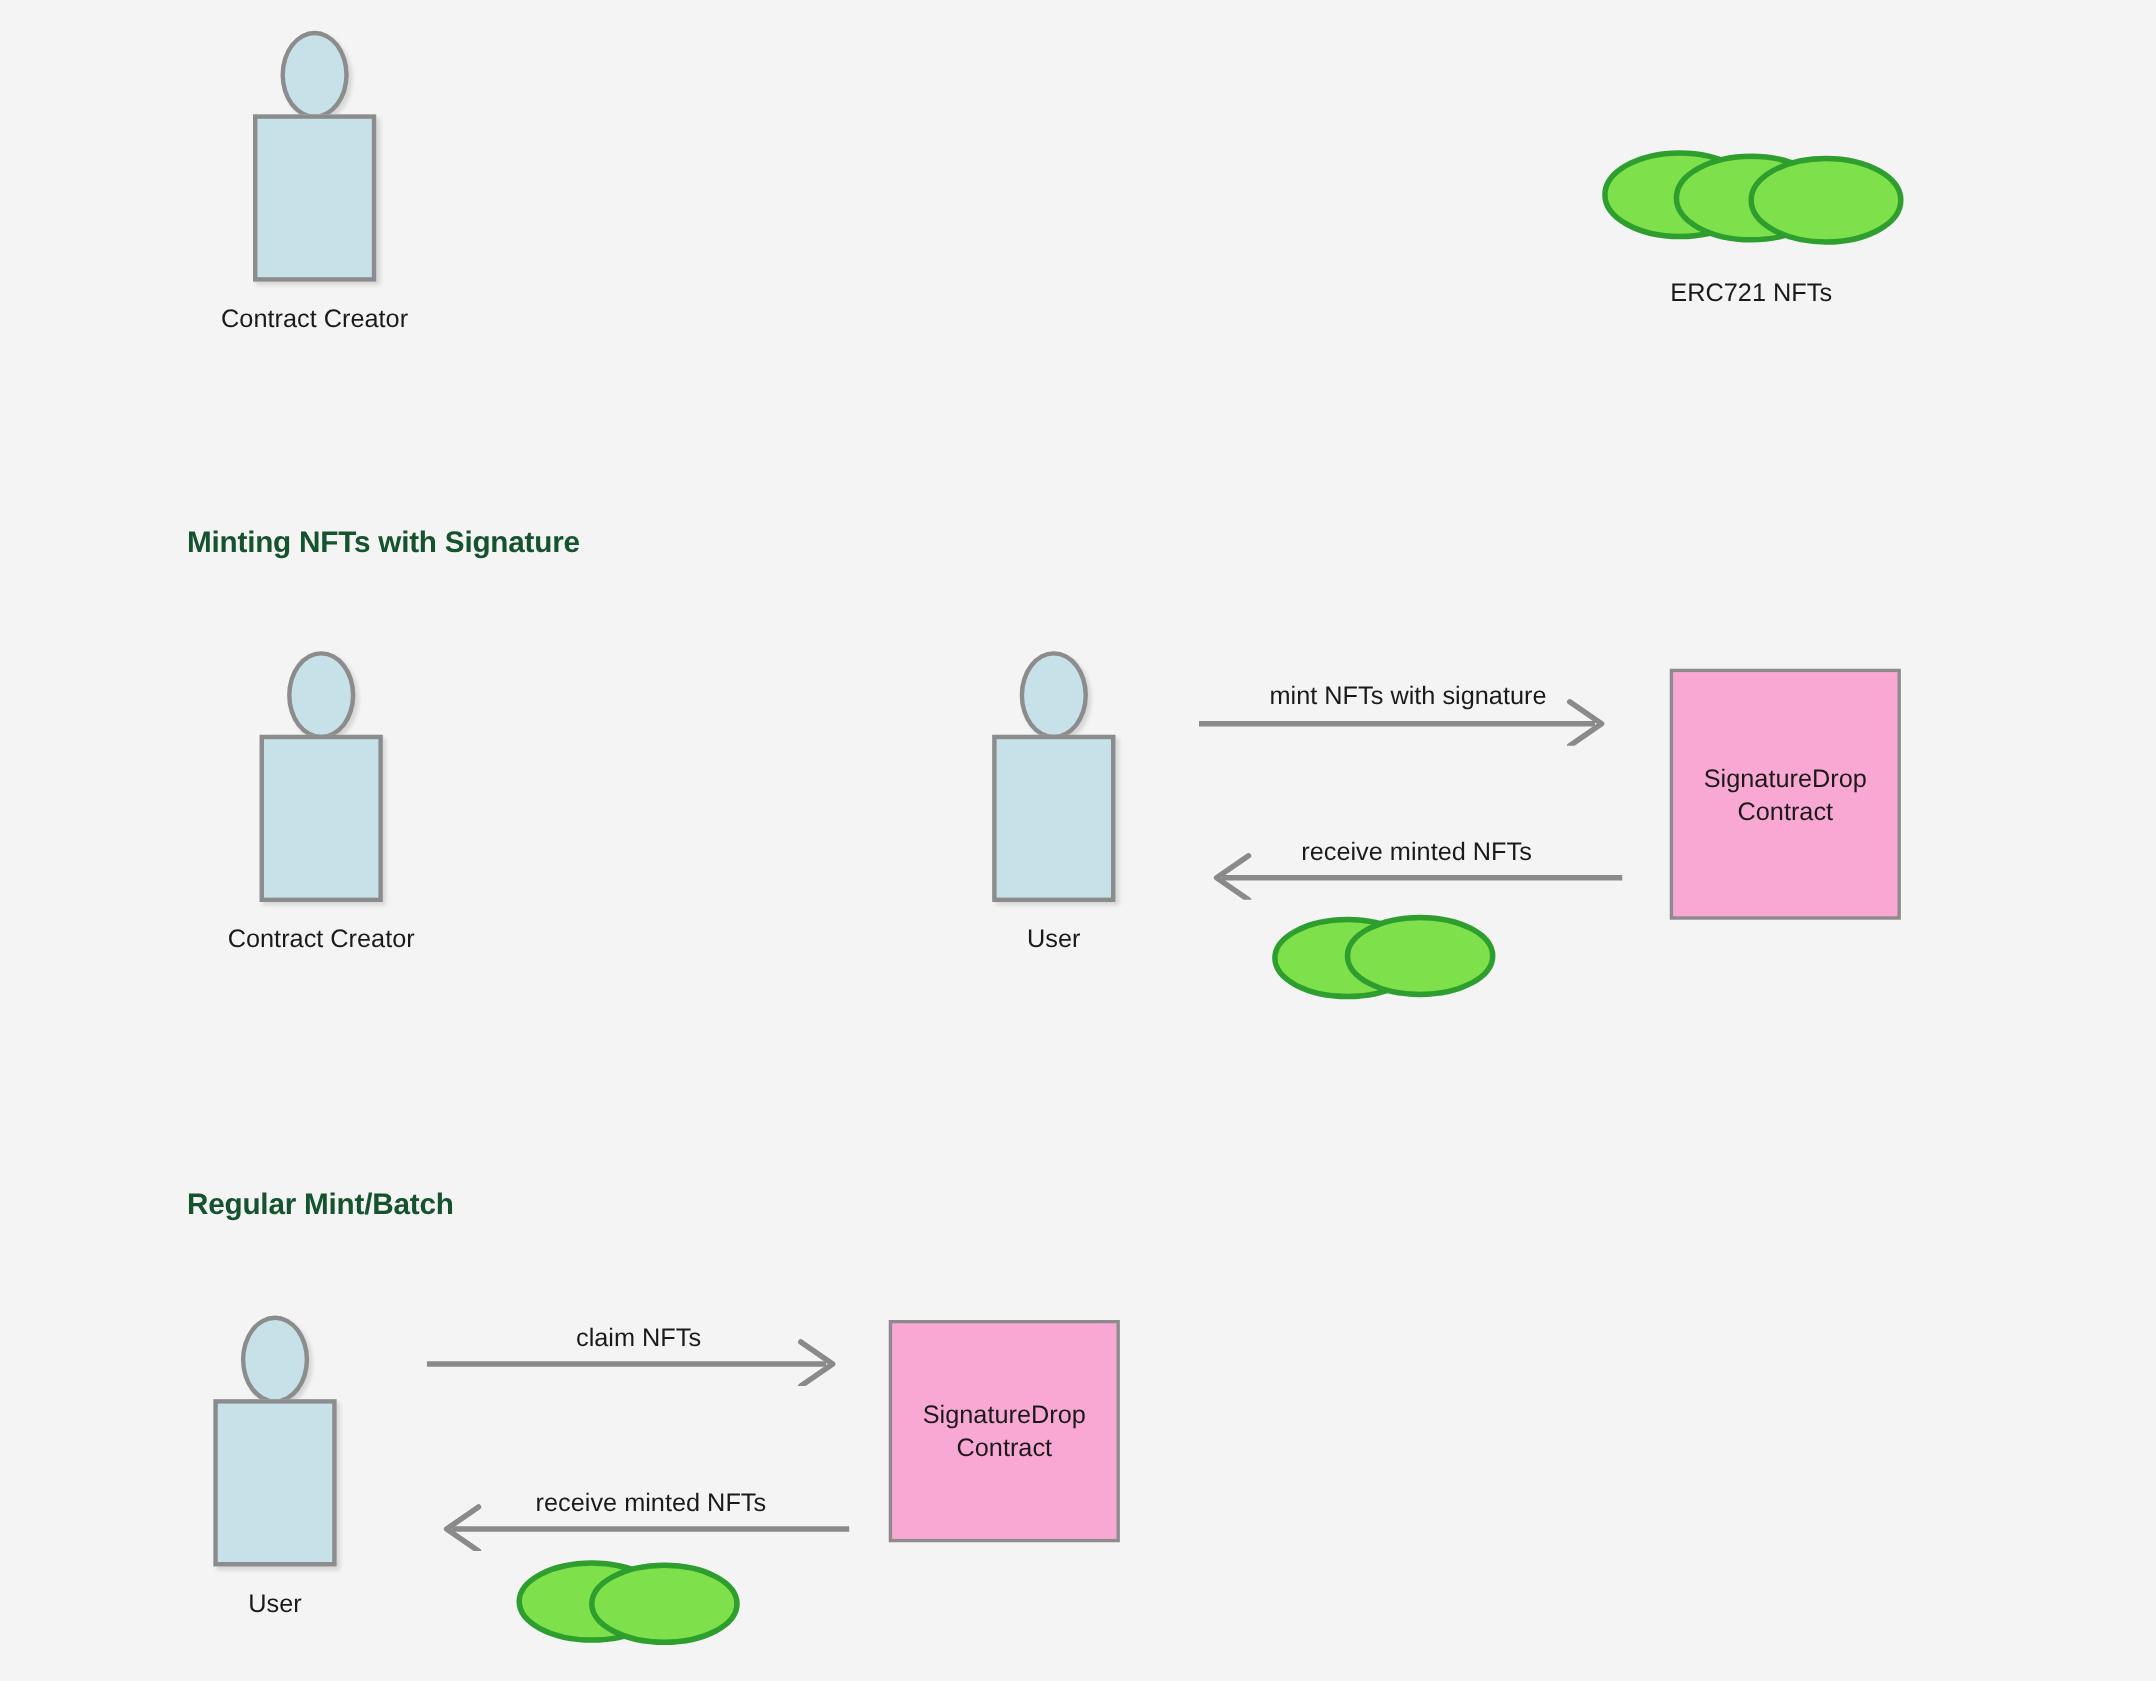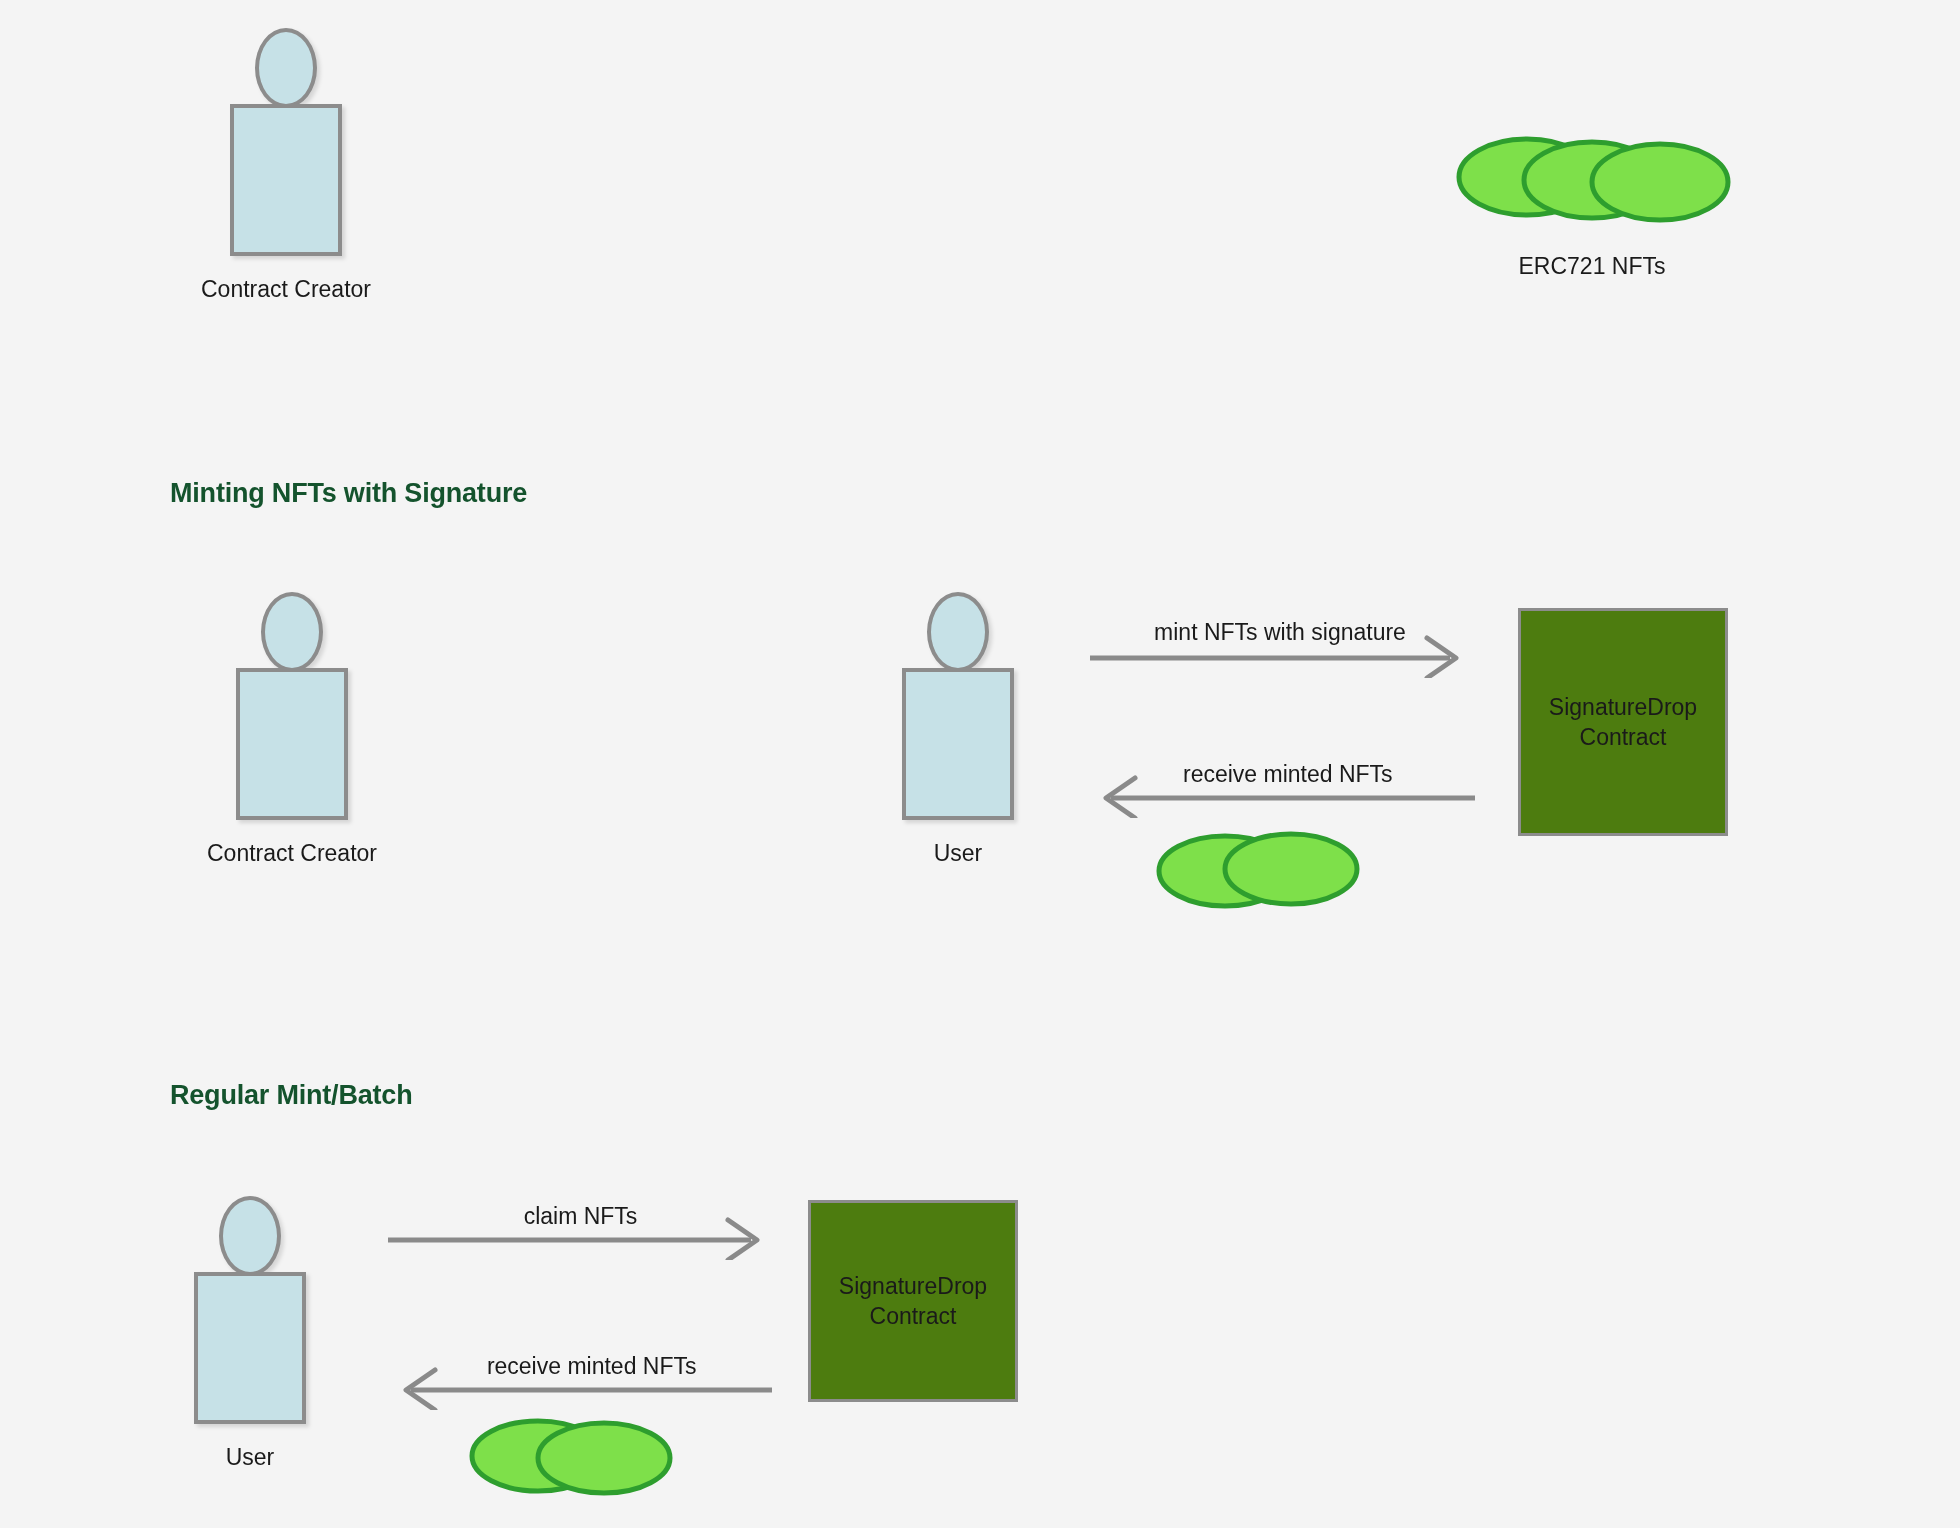--- a/index.html
+++ b/index.html
@@ -64,21 +64,21 @@
     transform: translateX(-50%);
     top: 248px;
     font-size: 23px;
     color: #1a1a1a;
     white-space: nowrap;
   }
 
   
   .contract-box {
     position: absolute;
-    background: #4d7c0f;
+    background: #f9a8d4;
     border: 3px solid #8c8c8c;
     box-sizing: border-box;
     display: flex;
     align-items: center;
     justify-content: center;
     text-align: center;
     font-size: 23px;
     color: #1a1a1a;
     line-height: 1.32;
   }

